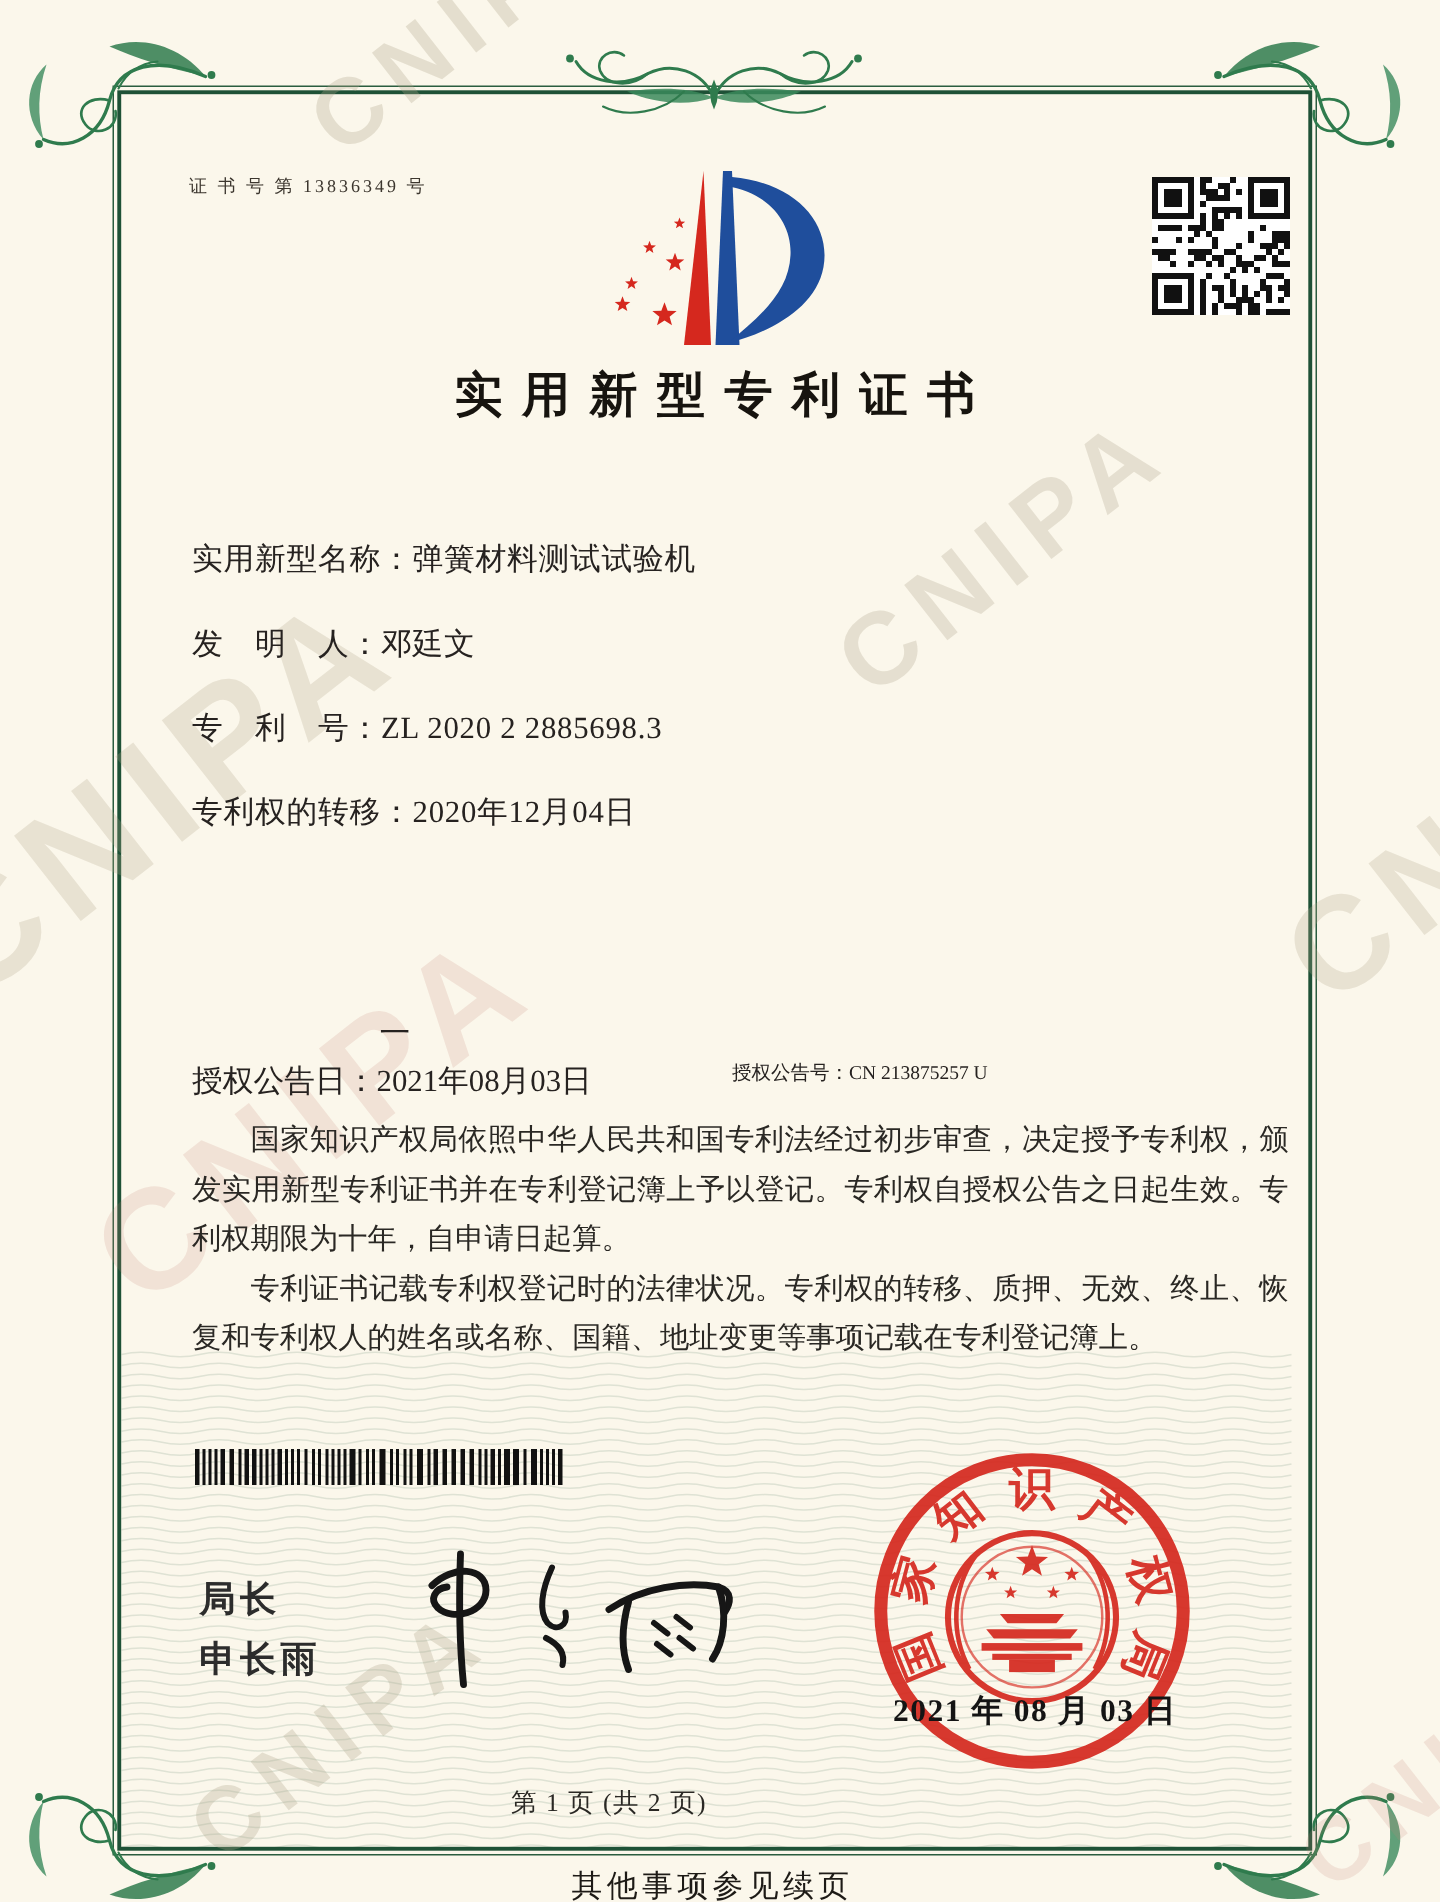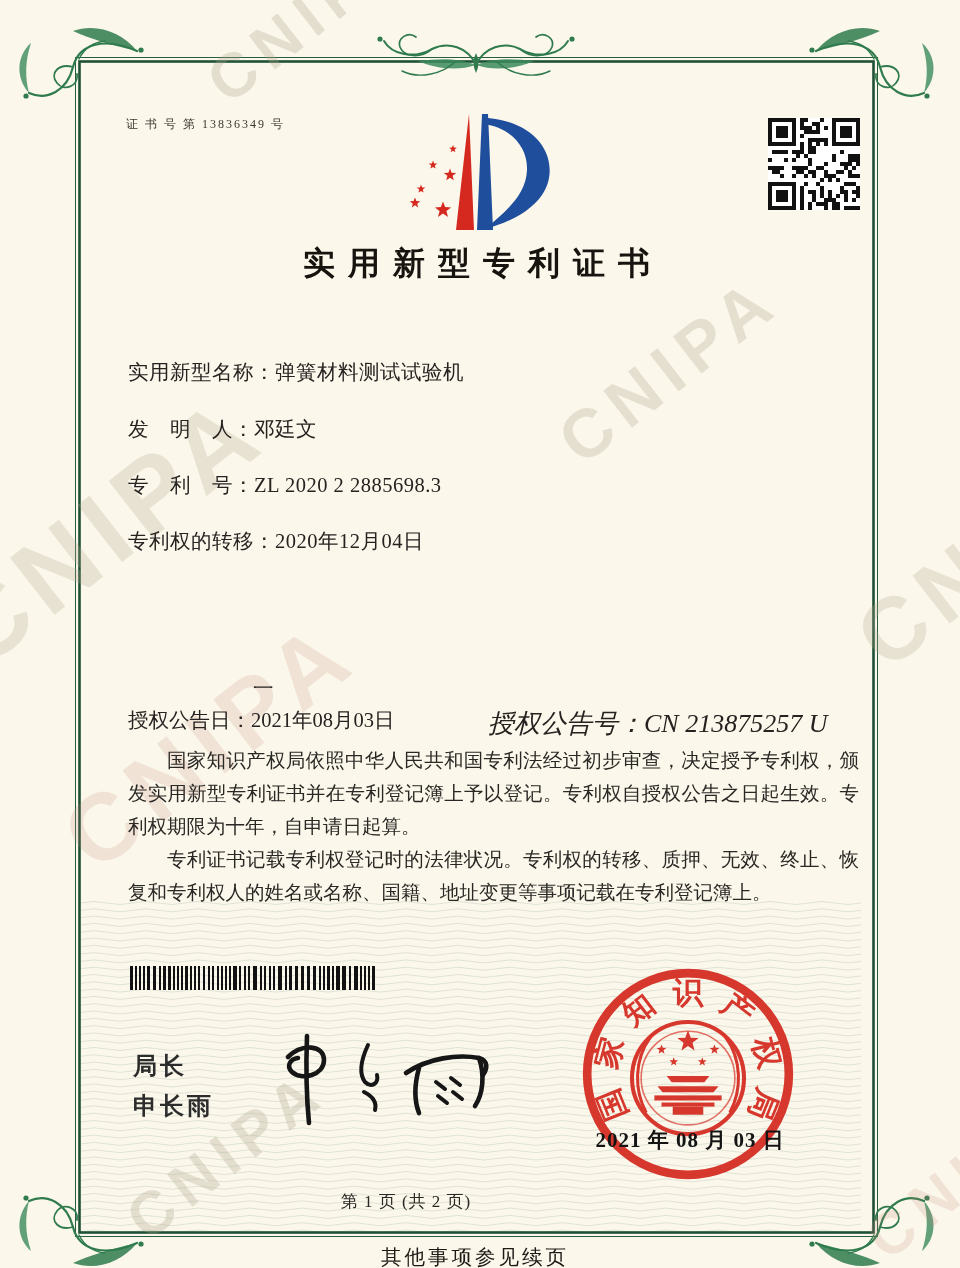--- a/index.html
+++ b/index.html
@@ -10,21 +10,21 @@
   .wm{position:absolute;font-family:"Liberation Sans","DejaVu Sans",sans-serif;
       font-weight:700;letter-spacing:10px;transform:rotate(-38deg);white-space:nowrap;
       pointer-events:none;user-select:none;}
   .cert-no{left:126px;top:116px;font-size:12px;letter-spacing:2px;color:#3c362e;}
   .title{left:75px;top:242px;width:803px;text-align:center;font-size:32px;font-weight:bold;
          letter-spacing:13px;text-indent:13px;color:#17140f;}
   .field{left:128px;font-size:20.5px;letter-spacing:.5px;color:#262220;white-space:nowrap;}
   .f1{top:358px}.f2{top:415px}.f3{top:471px}.f4{top:527px}.f5{top:584px}.f6{top:641px}
   .addr2{left:253px;top:674px;font-size:20.5px;color:#262220;}
   .g1{left:128px;top:706px;font-size:20.5px;color:#262220;white-space:nowrap;}
-  .g2{left:488px;top:706px;font-size:26px;color:#262220;white-space:nowrap;font-style:italic;}
+  .g2{left:488px;top:706px;font-size:13px;color:#262220;white-space:nowrap;}
   .paras{left:128px;top:744px;width:731px;font-size:19.5px;line-height:33px;
          text-align:justify;color:#2a2824;}
   .paras p{margin:0;text-indent:2em;}
   .dir{left:133px;font-family:"Liberation Sans","DejaVu Sans",sans-serif;font-size:24px;
        font-weight:600;letter-spacing:3px;color:#2c2c2c;}
   .dir1{top:1050px}.dir2{top:1090px}
   .footer{left:75px;top:1190px;width:662px;text-align:center;font-size:17px;
           letter-spacing:1px;color:#2a2824;}
   .note{left:75px;top:1243px;width:800px;text-align:center;font-size:20.5px;
         letter-spacing:3px;color:#1d1a16;}

